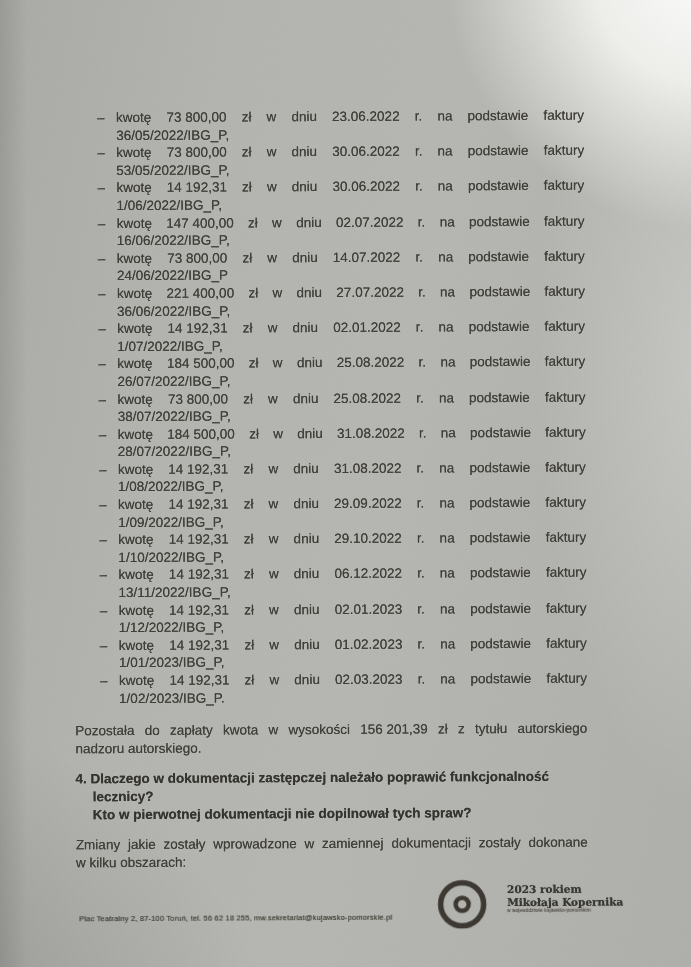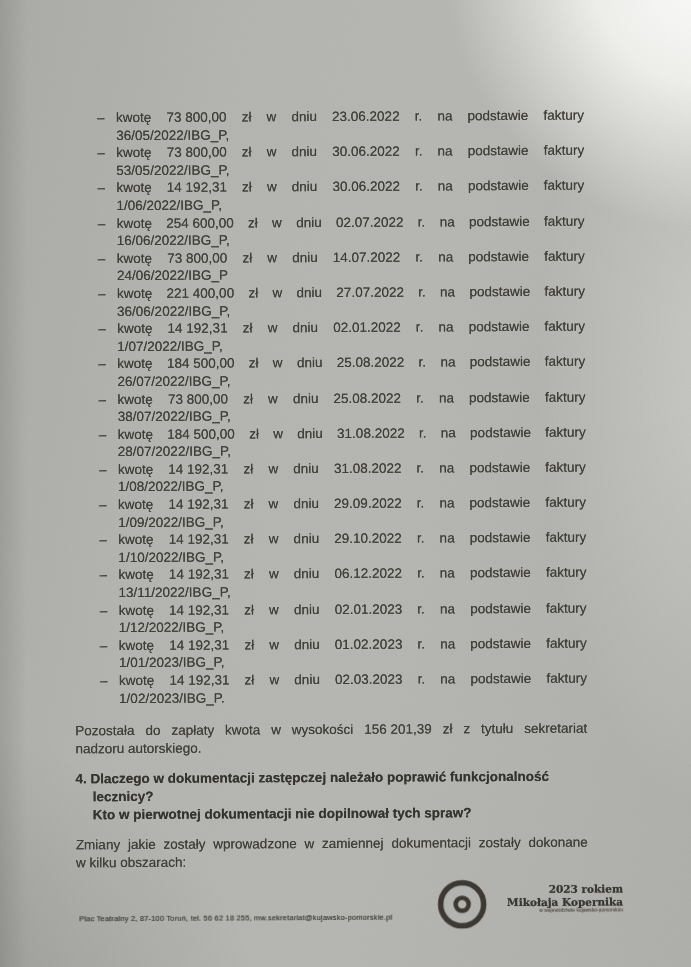--- a/index.html
+++ b/index.html
@@ -30,25 +30,24 @@
   .question{margin-top:13px;font-weight:bold;color:#2f2e29;}
   .q-l1{padding-left:17px;text-indent:-17px;}
   .q-l2{padding-left:17px;}
   .footer-address{
     position:absolute;left:3px;top:801px;font-size:7.5px;letter-spacing:.18px;
     color:#45443a;filter:blur(.3px);white-space:nowrap;
   }
   .logo{position:absolute;left:359px;top:770px;width:200px;}
   .logo-mark{position:absolute;left:0;top:0;width:54px;height:54px;}
   .logo-text{
-    position:absolute;left:48px;top:6px;width:140px;
+    position:absolute;left:72px;top:6px;width:140px;
     font-family:"DejaVu Serif", serif;font-weight:bold;
     font-size:10.5px;line-height:12.5px;color:#33312b;
     text-shadow:0 0 .8px rgba(51,49,43,.7);
-    text-align:right;
   }
   .logo-sub{
     display:block;font-family:"Liberation Sans",sans-serif;font-weight:normal;
     font-size:4.6px;line-height:6px;letter-spacing:.2px;color:#55534a;
     filter:blur(.4px);white-space:nowrap;
   }
 </style>
 </head>
 <body>
 
@@ -70,21 +69,21 @@
       </li>
 
       <li class="payment">
         <span class="dash">–</span>
         <div class="p-line1"><span>kwotę</span> <span class="nowrap bind-amount">14 192,31</span> <span>zł</span> <span>w</span> <span>dniu</span> <span class="bind-date">30.06.2022</span> <span>r.</span> <span>na</span> <span>podstawie</span> <span>faktury</span></div>
         <div class="p-line2 bind-invoice">1/06/2022/IBG_P,</div>
       </li>
 
       <li class="payment">
         <span class="dash">–</span>
-        <div class="p-line1"><span>kwotę</span> <span class="nowrap bind-amount">254 600,00</span> <span>zł</span> <span>w</span> <span>dniu</span> <span class="bind-date">02.07.2022</span> <span>r.</span> <span>na</span> <span>podstawie</span> <span>faktury</span></div>
+        <div class="p-line1"><span>kwotę</span> <span class="nowrap bind-amount">147 400,00</span> <span>zł</span> <span>w</span> <span>dniu</span> <span class="bind-date">02.07.2022</span> <span>r.</span> <span>na</span> <span>podstawie</span> <span>faktury</span></div>
         <div class="p-line2 bind-invoice">16/06/2022/IBG_P,</div>
       </li>
 
       <li class="payment">
         <span class="dash">–</span>
         <div class="p-line1"><span>kwotę</span> <span class="nowrap bind-amount">73 800,00</span> <span>zł</span> <span>w</span> <span>dniu</span> <span class="bind-date">14.07.2022</span> <span>r.</span> <span>na</span> <span>podstawie</span> <span>faktury</span></div>
         <div class="p-line2 bind-invoice">24/06/2022/IBG_P</div>
       </li>
 
       <li class="payment">
@@ -154,21 +153,21 @@
       </li>
 
       <li class="payment">
         <span class="dash">–</span>
         <div class="p-line1"><span>kwotę</span> <span class="nowrap bind-amount">14 192,31</span> <span>zł</span> <span>w</span> <span>dniu</span> <span class="bind-date">02.03.2023</span> <span>r.</span> <span>na</span> <span>podstawie</span> <span>faktury</span></div>
         <div class="p-line2 bind-invoice">1/02/2023/IBG_P.</div>
       </li>
     </ul>
 
     <div class="para">
-      <div class="j-line"><span>Pozostała do zapłaty kwota w wysokości</span> <span class="nowrap">156 201,39</span> <span>zł z tytułu sekretariat</span></div>
+      <div class="j-line"><span>Pozostała do zapłaty kwota w wysokości</span> <span class="nowrap">156 201,39</span> <span>zł z tytułu autorskiego</span></div>
       <div>nadzoru autorskiego.</div>
     </div>
 
     <div class="question">
       <div class="q-l1"><span>4.</span> <span>Dlaczego w dokumentacji zastępczej należało poprawić funkcjonalność lecznicy?</span></div>
       <div class="q-l2">Kto w pierwotnej dokumentacji nie dopilnował tych spraw?</div>
     </div>
 
     <div class="para" style="margin-top:13px;">
       <div class="j-line">Zmiany jakie zostały wprowadzone w zamiennej dokumentacji zostały dokonane</div>

